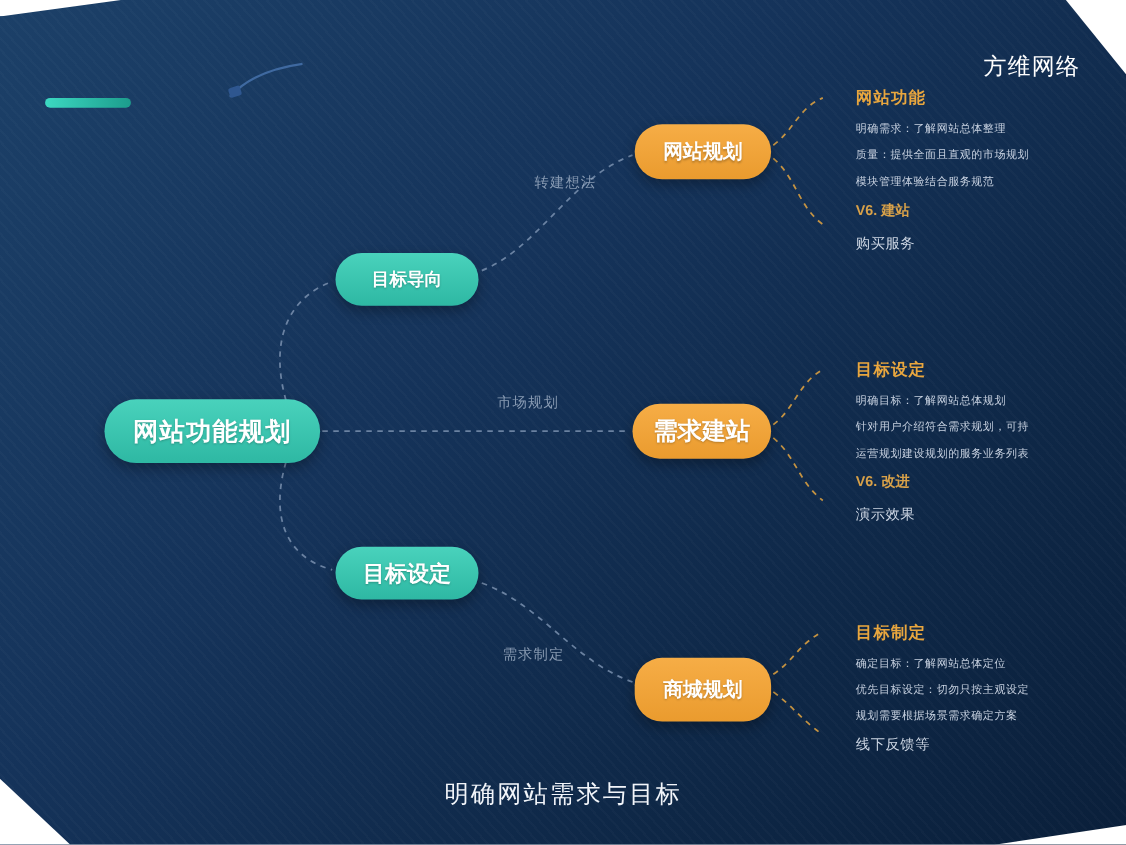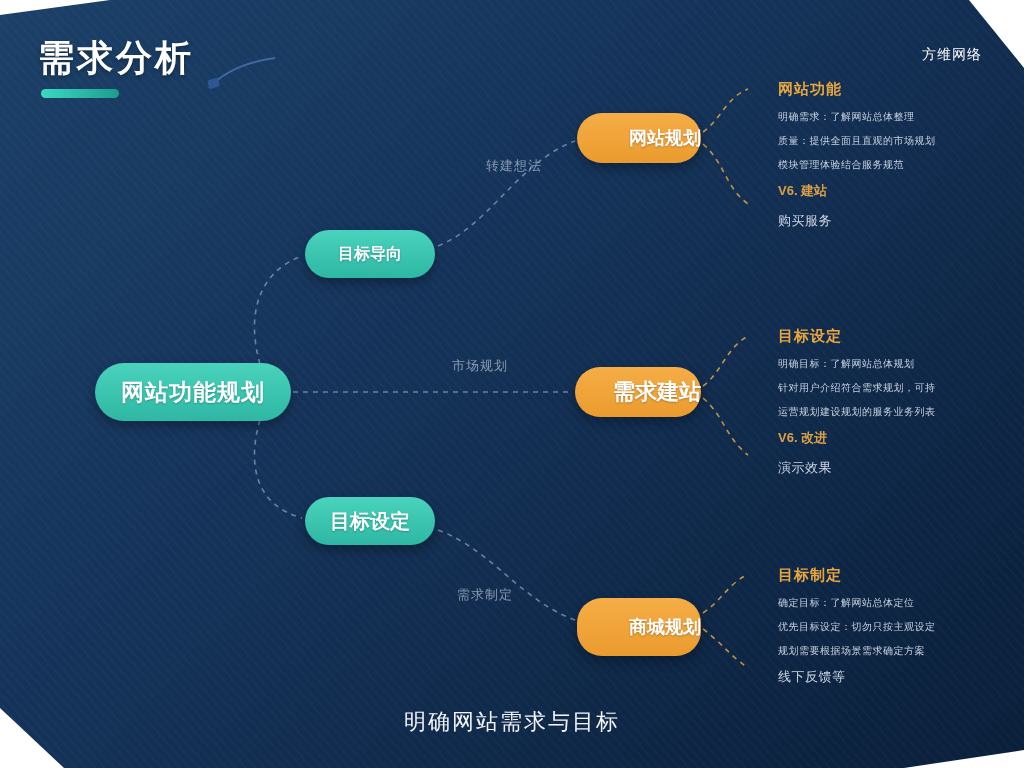--- a/index.html
+++ b/index.html
@@ -16,30 +16,30 @@
   .corner.tl { left:0; top:0; width:110px; height:15px; clip-path:polygon(0 0,100% 0,0 100%); }
   .corner.tr { right:0; top:0; width:55px; height:68px; clip-path:polygon(0 0,100% 0,100% 100%); }
   .corner.bl { left:0; bottom:0; width:64px; height:60px; clip-path:polygon(0 0,0 100%,100% 100%); }
   .corner.br { right:0; bottom:0; width:120px; height:18px; clip-path:polygon(100% 0,100% 100%,0 100%); }
 
   .page-title { position:absolute; left:38px; top:34px; color:#ffffff; font-size:36px;
     font-weight:bold; letter-spacing:3px; text-shadow:0 2px 4px rgba(0,0,0,.35); }
   .title-underline { position:absolute; left:41px; top:89px; width:78px; height:9px; border-radius:5px;
     background:linear-gradient(90deg,#3cd9c2,#1c9c8c); }
   .swoosh { position:absolute; left:205px; top:56px; }
-  .brand { position:absolute; right:42px; top:46px; color:#ffffff; font-size:14px; letter-spacing:1px; }
+  .brand { position:absolute; right:42px; top:46px; color:#ffffff; font-size:21px; letter-spacing:1px; }
   .caption { position:absolute; left:0; right:0; top:707px; text-align:center; color:#f2f5fa;
     font-size:22px; letter-spacing:2px; }
 
   svg.connectors { position:absolute; inset:0; pointer-events:none; }
 
   .pill { position:absolute; display:flex; align-items:center; justify-content:center;
     color:#ffffff; font-weight:bold; text-shadow:0 1px 2px rgba(0,0,0,.25); }
   .pill.teal { background:linear-gradient(180deg,#49d2bc,#2eb8a3); box-shadow:0 5px 12px rgba(0,0,0,.30); }
-  .pill.orange { background:linear-gradient(180deg,#f6ad46,#ea9b2e); box-shadow:0 5px 12px rgba(0,0,0,.30);justify-content:flex-end; }
+  .pill.orange { background:linear-gradient(180deg,#f6ad46,#ea9b2e); box-shadow:0 5px 12px rgba(0,0,0,.30); }
 
   .root-node { left:95px; top:363px; width:196px; height:58px; border-radius:29px; font-size:23px; letter-spacing:1px; }
   .branch-1 { left:305px; top:230px; width:130px; height:48px; border-radius:24px; font-size:16px; }
   .branch-2 { left:305px; top:497px; width:130px; height:48px; border-radius:24px; font-size:20px; }
   .topic-1 { left:577px; top:113px; width:124px; height:50px; border-radius:25px; font-size:18px; }
   .topic-2 { left:575px; top:367px; width:126px; height:50px; border-radius:25px; font-size:22px; }
   .topic-3 { left:577px; top:598px; width:124px; height:58px; border-radius:25px; font-size:18px; }
 
   .edge-label { position:absolute; color:rgba(168,183,204,.78); font-size:13px; letter-spacing:1px; }
   .edge-label.l1 { left:486px; top:157px; }
@@ -74,21 +74,20 @@
     <g stroke="#d89e41" stroke-width="1.6" fill="none" stroke-dasharray="5 5" opacity="0.9">
       <path d="M703,132 C722,118 726,98 748,89"></path>
       <path d="M703,144 C724,162 726,188 748,204"></path>
       <path d="M703,386 C722,372 726,348 748,336"></path>
       <path d="M703,398 C724,416 726,438 748,455"></path>
       <path d="M703,613 C722,600 726,586 748,574"></path>
       <path d="M703,629 C724,645 726,652 748,668"></path>
     </g>
   </svg>
 
-  <div class="page-title">需求分析</div>
   <div class="title-underline"></div>
   <div class="swoosh">
     <svg width="72" height="38" viewBox="0 0 72 38">
       <path d="M4,32 C22,12 48,5 70,2" stroke="#3f69a0" stroke-width="2" fill="none"></path>
       <rect x="3" y="23" width="11" height="9" rx="2" fill="#2e568f" transform="rotate(-18 8 27)"></rect>
     </svg>
   </div>
   <div class="brand">方维网络</div>
 
   <div class="pill teal root-node">

